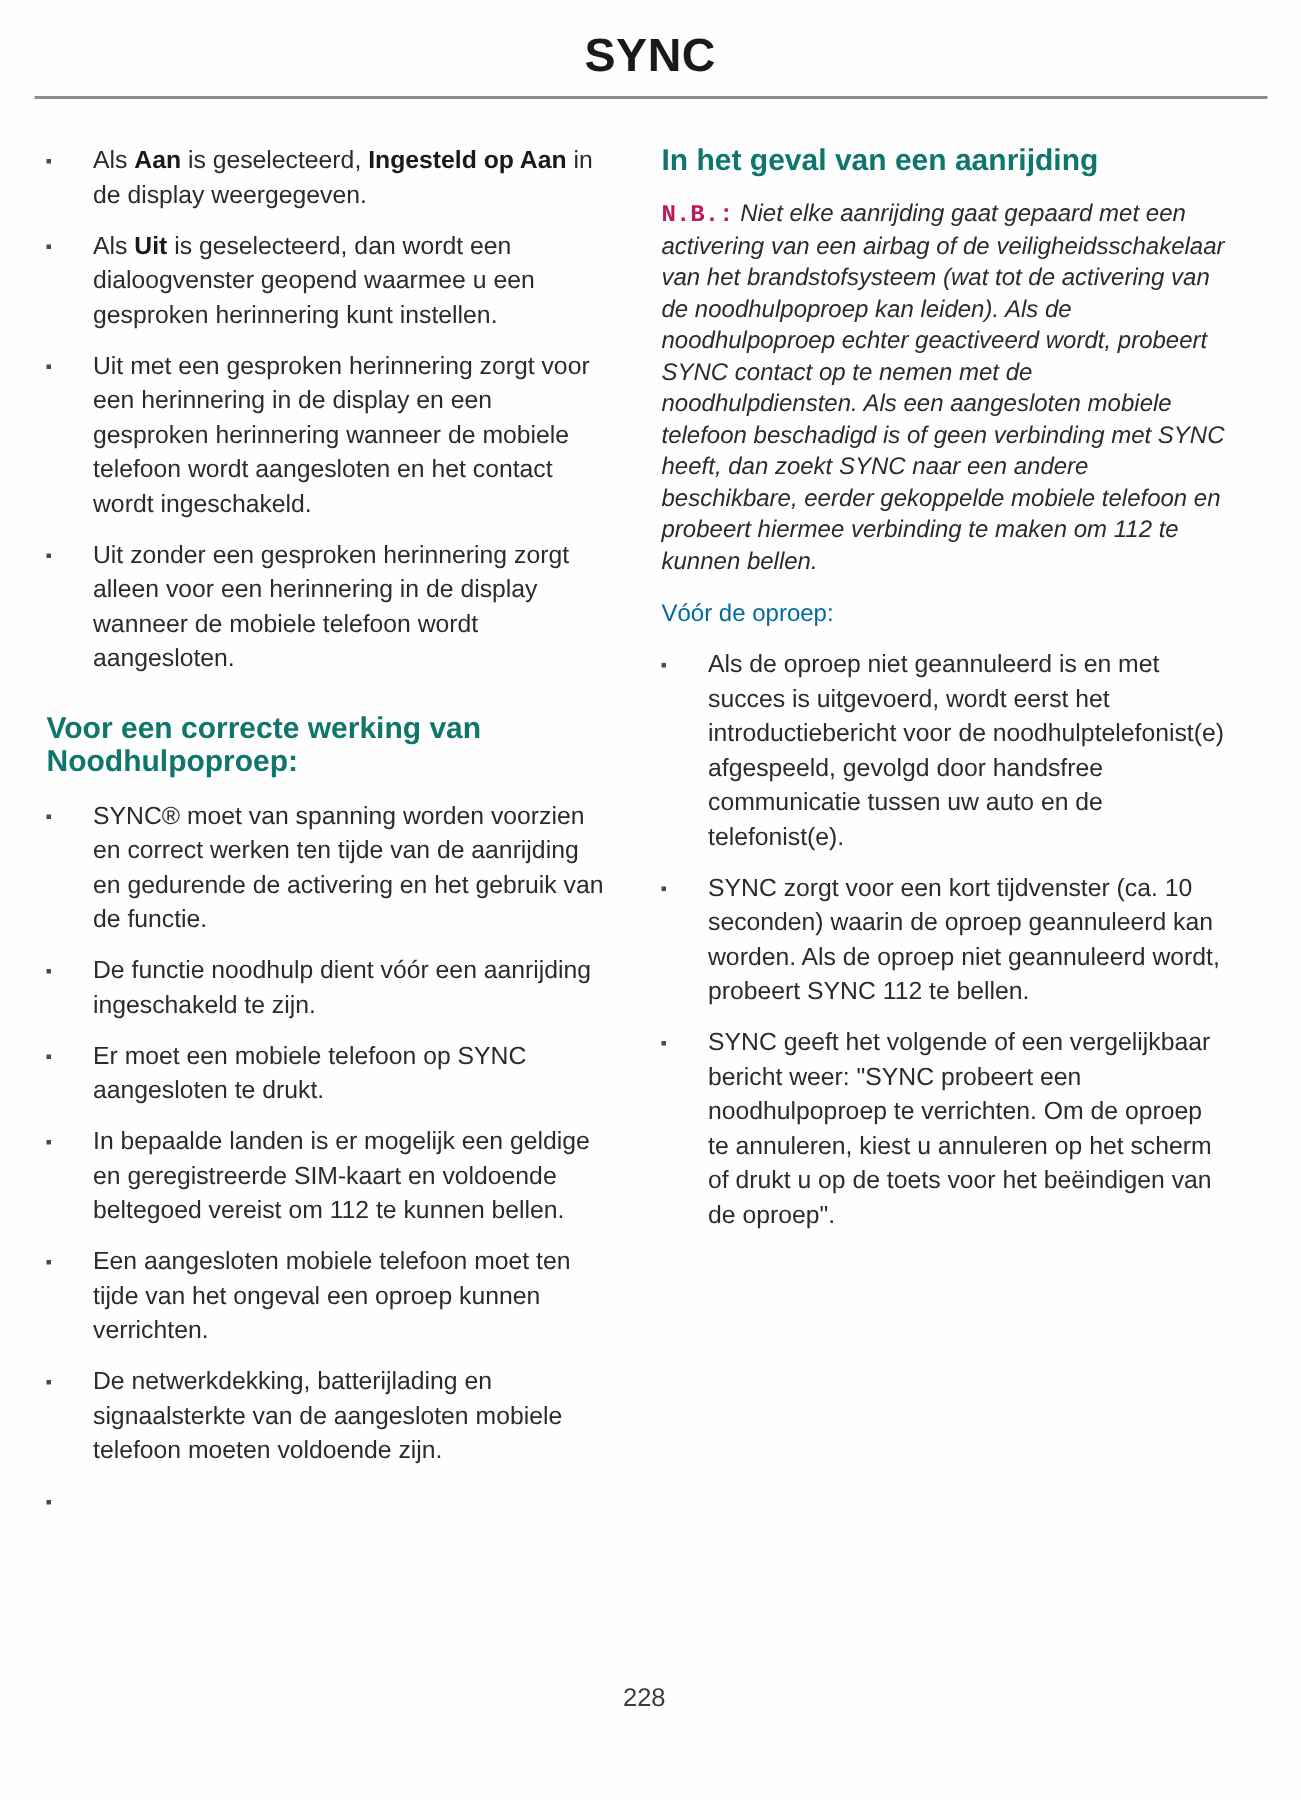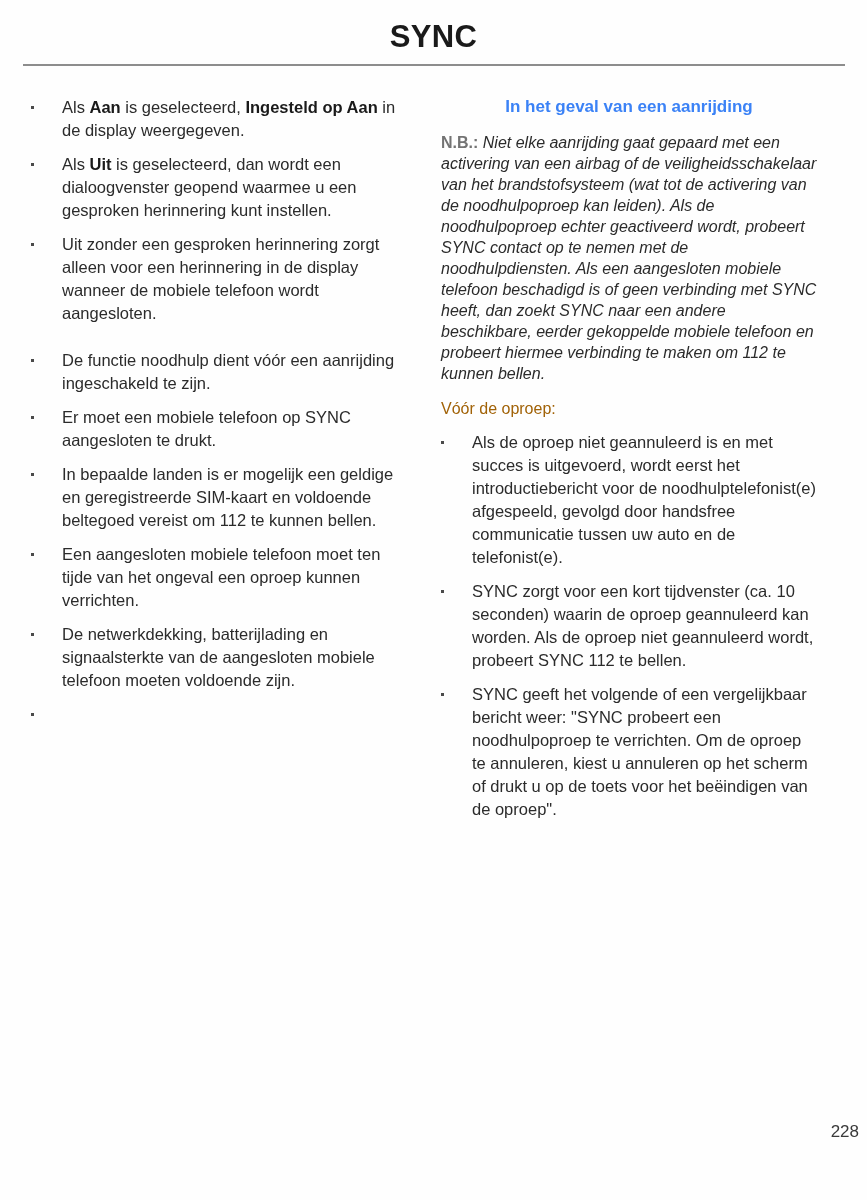--- a/index.html
+++ b/index.html
@@ -55,46 +55,46 @@
     height: 1000px;
   }
   .col {
     position: absolute;
     top: 0;
   }
   .col-left  { left: 31px;  width: 376px; }
   .col-right { left: 441px; width: 376px; }
 
   .section-heading {
-    font-size: 17px;
+    font-size: 20px;
     font-weight: bold;
     line-height: 22px;
-    color: #3b82f6;
+    color: #0f766e;
     margin: 0 0 14px 0;
-    text-align: center;
   }
 
   .note-para {
     font-size: 16px;
     line-height: 21px;
     font-style: italic;
     color: #2b2b2b;
     margin: 0 0 14px 0;
     text-align: left;
   }
   .note-para .nb-label {
     font-style: normal;
     font-weight: bold;
-    color: #737373;
+    color: #be185d;
+    font-family: Liberation Mono, monospace;
   }
 
   .plain-para {
     font-size: 16px;
     line-height: 21px;
-    color: #a16207;
+    color: #0369a1;
     margin: 0 0 12px 0;
   }
 
   
   ul.bullets {
     list-style: none;
     margin: 0;
     padding: 0;
   }
   ul.bullets > li {
@@ -119,21 +119,21 @@
   ul.bullets > li .li-text strong { font-weight: bold; color: #1a1a1a; }
 
   .spacer-24 { height: 24px; }
 
   
   .page-footer {
     position: absolute;
     left: 0;
     top: 1122px;
     width: 859px;
-    text-align: right;
+    text-align: center;
   }
   .page-footer .page-number {
     font-size: 17px;
     color: #3a3a3a;
     line-height: 20px;
   }
 </style>
 </head>
 <body>
 
@@ -152,28 +152,37 @@
         <li>
           <span class="bullet-dot"></span>
           <span class="li-text">Als <b>Aan</b> is geselecteerd, <b>Ingesteld op Aan</b> in de display weergegeven.</span>
         </li>
         <li>
           <span class="bullet-dot"></span>
           <span class="li-text">Als <b>Uit</b> is geselecteerd, dan wordt een dialoogvenster geopend waarmee u een gesproken herinnering kunt instellen.</span>
         </li>
         <li>
           <span class="bullet-dot"></span>
+          <span class="li-text">Uit met een gesproken herinnering zorgt voor een herinnering in de display en een gesproken herinnering wanneer de mobiele telefoon wordt aangesloten en het contact wordt ingeschakeld.</span>
+        </li>
+        <li>
+          <span class="bullet-dot"></span>
           <span class="li-text">Uit zonder een gesproken herinnering zorgt alleen voor een herinnering in de display wanneer de mobiele telefoon wordt aangesloten.</span>
         </li>
       </ul>
 
       <div class="spacer-24"></div>
 
+      <div class="section-heading">Voor een correcte werking van Noodhulpoproep:</div>
 
       <ul class="bullets">
+        <li>
+          <span class="bullet-dot"></span>
+          <span class="li-text">SYNC® moet van spanning worden voorzien en correct werken ten tijde van de aanrijding en gedurende de activering en het gebruik van de functie.</span>
+        </li>
         <li>
           <span class="bullet-dot"></span>
           <span class="li-text">De functie noodhulp dient vóór een aanrijding ingeschakeld te zijn.</span>
         </li>
         <li>
           <span class="bullet-dot"></span>
           <span class="li-text">Er moet een mobiele telefoon op SYNC aangesloten te drukt.</span>
         </li>
         <li>
           <span class="bullet-dot"></span>

